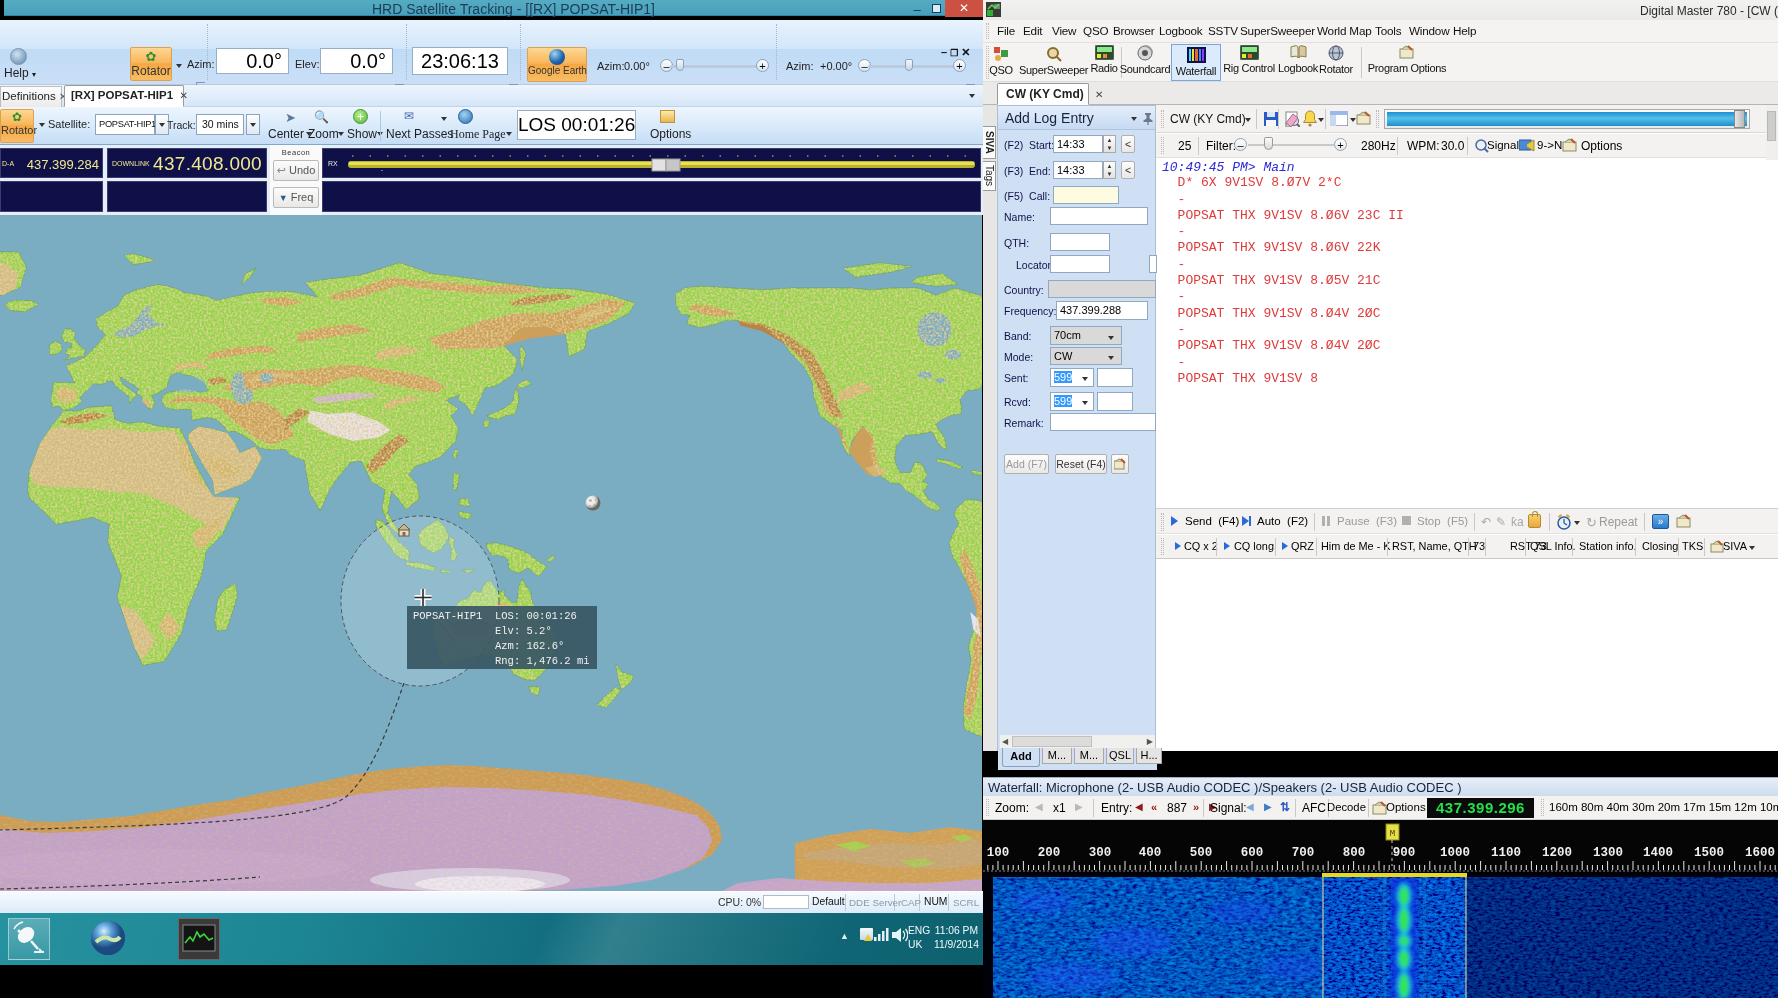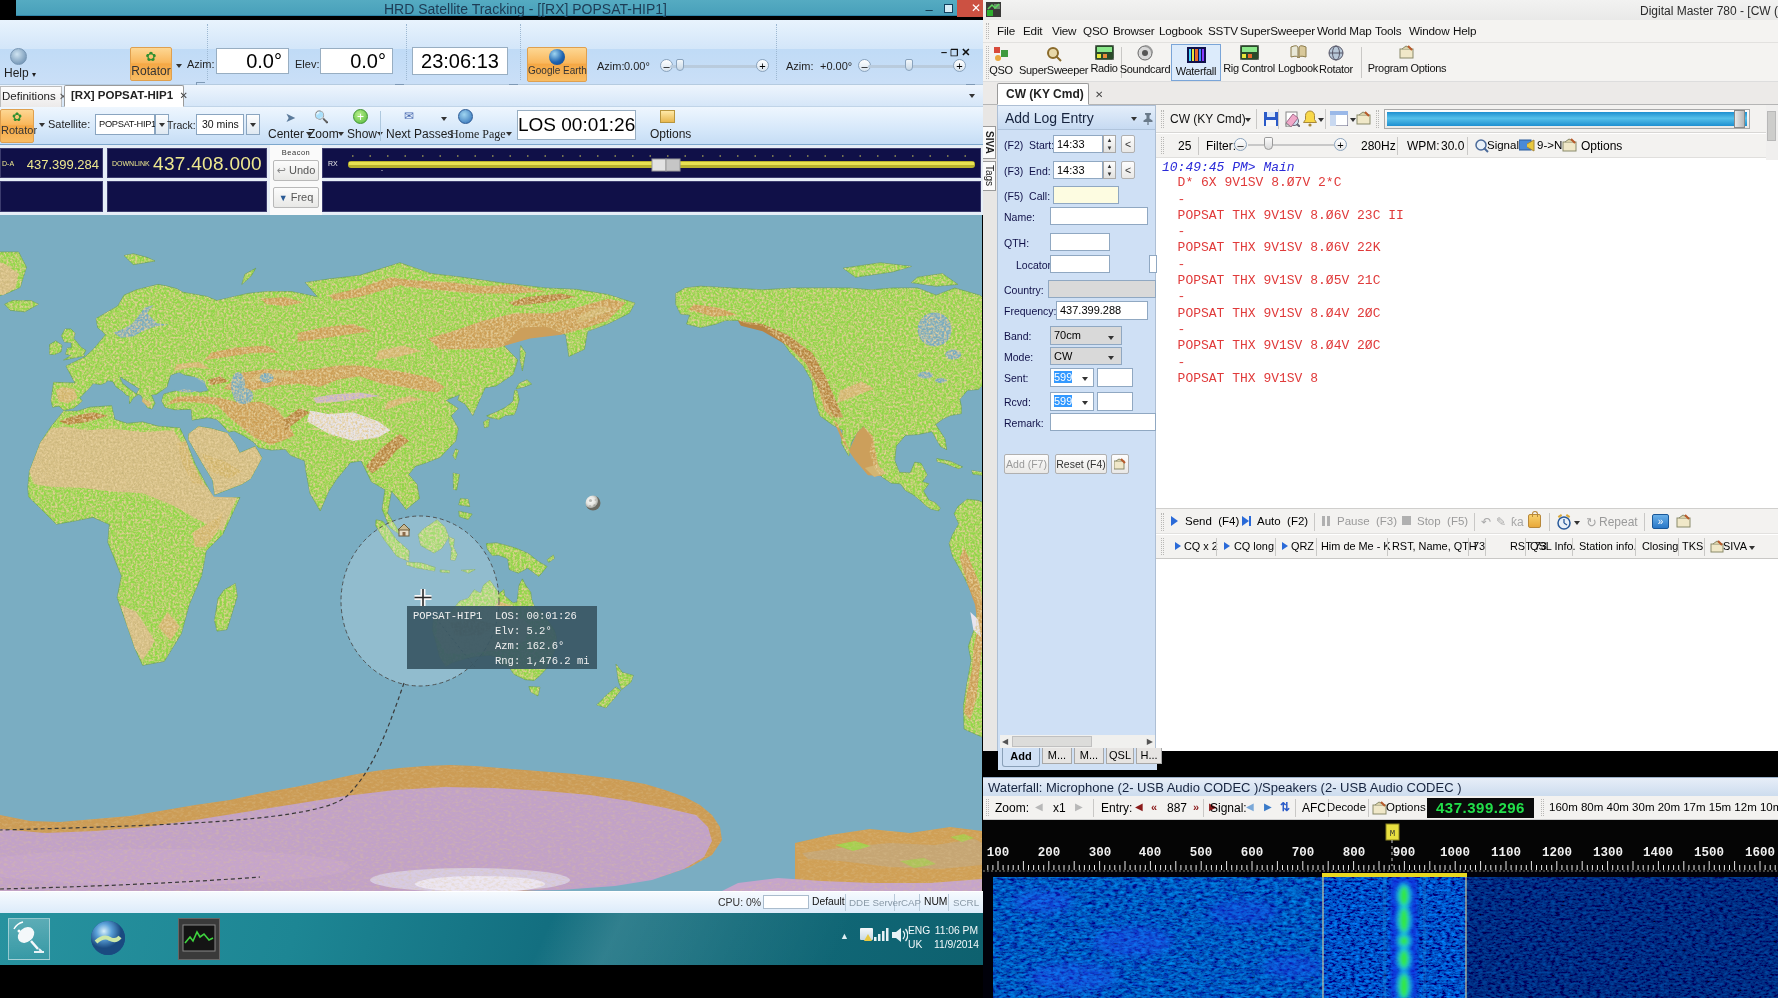--- a/index.html
+++ b/index.html
@@ -1,19 +1,19 @@
 <!DOCTYPE html>
 <html><head><meta charset="utf-8"><style>
 *{margin:0;padding:0;box-sizing:border-box;}
 html,body{width:1778px;height:998px;overflow:hidden;background:#000;}
 body{font-family:"Liberation Sans",sans-serif;-webkit-font-smoothing:antialiased;}
 #root{position:relative;width:1778px;height:998px;background:#000;}
 .abs{position:absolute;}
 
-#hrdtitle{left:16px;top:0;width:983px;height:16px;background:linear-gradient(#55abc2,#48a0ba);border-bottom:1px solid #3085a8;color:#1d3c55;font-size:14px;line-height:19px;text-decoration:underline;}
+#hrdtitle{left:4px;top:0;width:983px;height:16px;background:linear-gradient(#55abc2,#48a0ba);border-bottom:1px solid #3085a8;color:#1d3c55;font-size:14px;line-height:19px;text-decoration:underline;}
 .tbtn{position:absolute;top:0;height:17px;text-align:center;color:#0d2d42;font-size:11px;}
 #hrdclose{left:941px;top:0;width:38px;height:17px;background:#cc5142;color:#fff;font-size:12px;line-height:16px;text-align:center;}
 
 #ribbon{left:0;top:20px;width:983px;height:65px;background:linear-gradient(#e8f3fd 0%,#d3e6f9 45%,#c0dbf6 46%,#cadff7 100%);border-bottom:1px solid #b5cbe0;}
 .rsep{position:absolute;top:4px;height:56px;width:1px;border-left:1px dotted #9db8d2;}
 .orangebtn{position:absolute;background:linear-gradient(#fdd793,#f9b75c 45%,#f5a845 50%,#f8bc63);border:1px solid #dfa04f;border-radius:2px;color:#343434;text-align:center;}
 .whitebox{position:absolute;background:#fff;border:1px solid #98aec2;color:#000;}
 .rlabel{position:absolute;font-size:11px;color:#1e1e1e;}
 .launcher{position:absolute;width:9px;height:9px;border:1px solid #7e99b5;border-right:none;border-bottom:none;}
 .launcher:after{content:"";position:absolute;left:2px;top:2px;width:5px;height:5px;border-right:1px solid #7e99b5;border-bottom:1px solid #7e99b5;}

